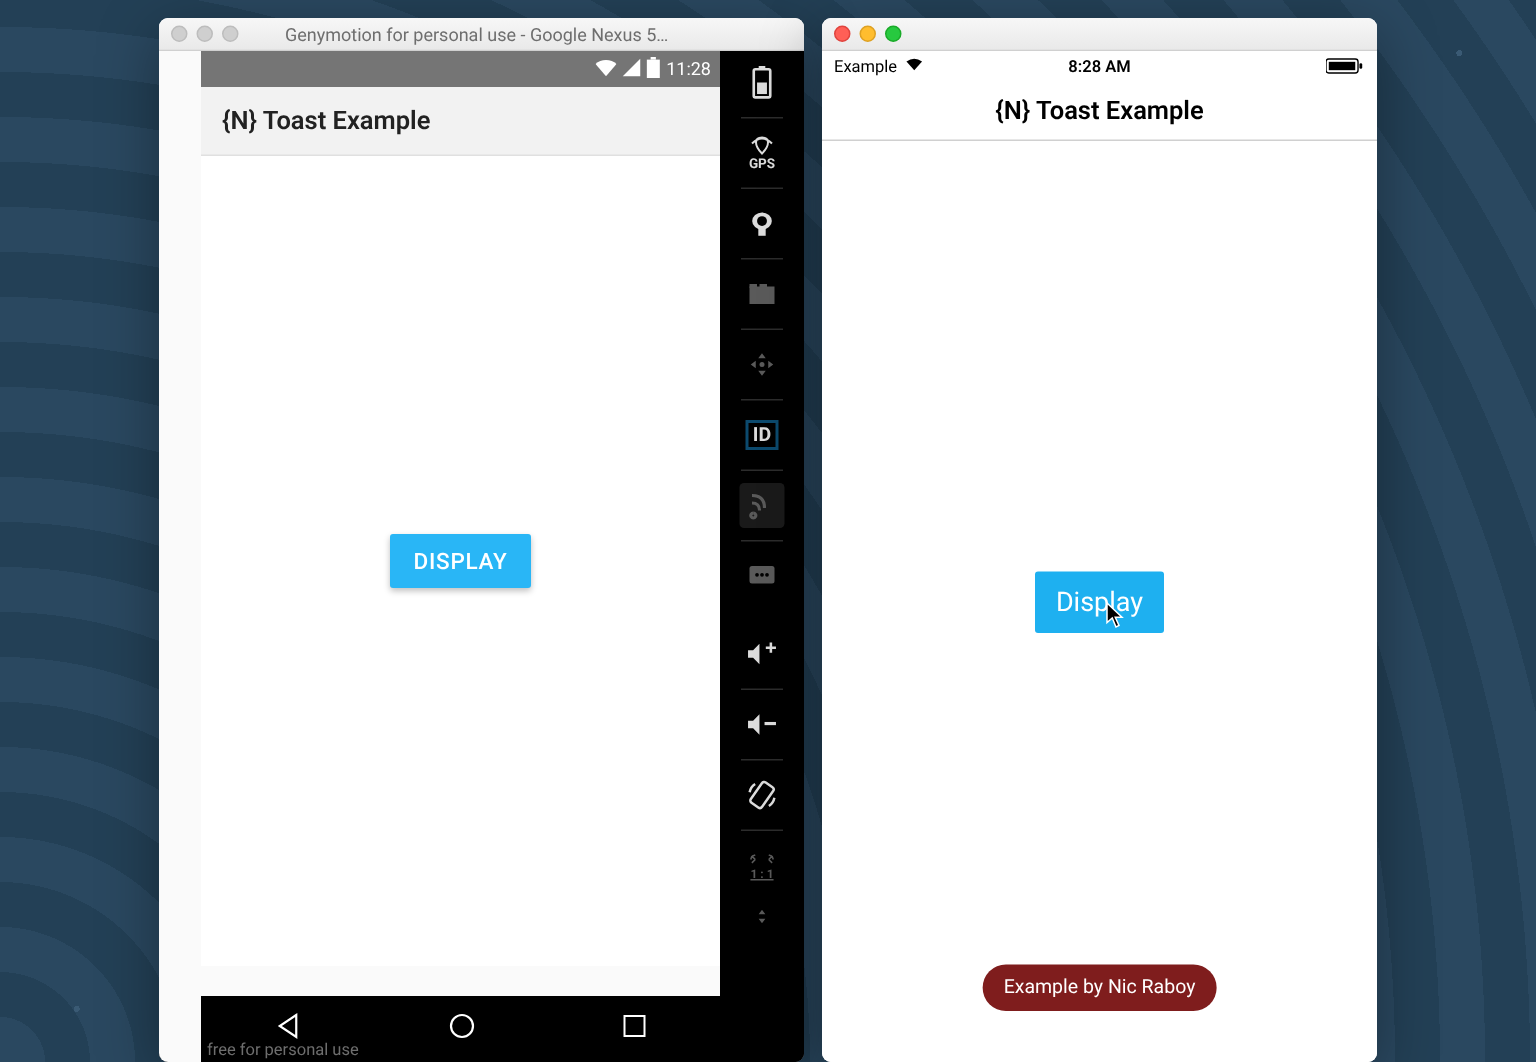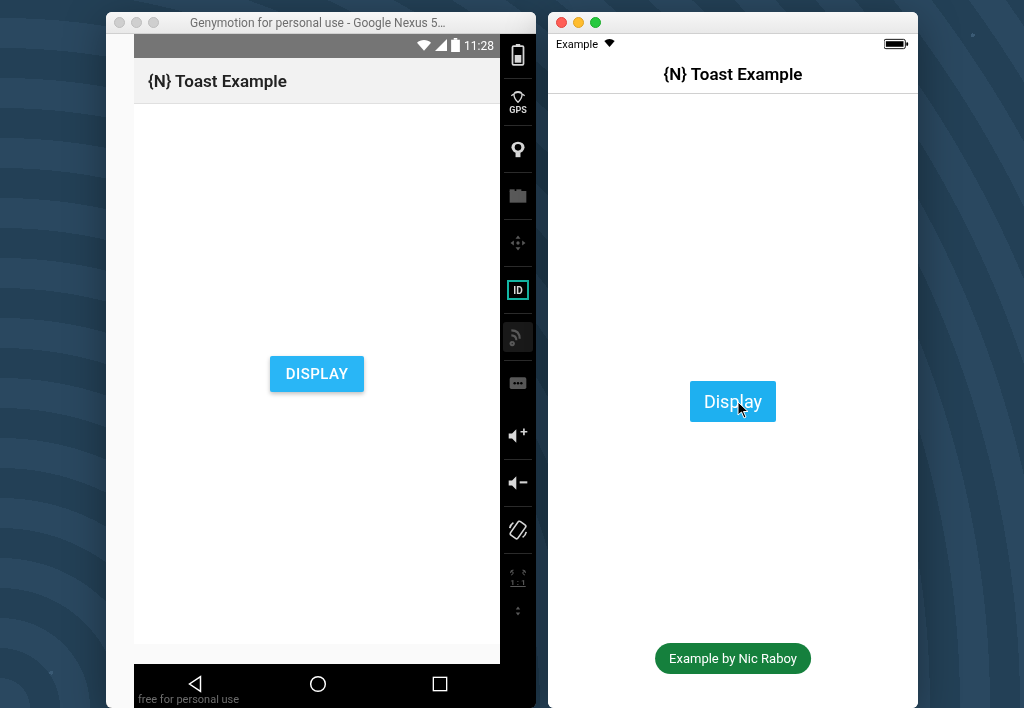--- a/index.html
+++ b/index.html
@@ -79,21 +79,21 @@
       position:relative;
       margin-top:20px;
     }
     .android-navbar svg { fill:none; stroke:#fff; stroke-width:1.6; }
     .watermark {
       position:absolute; left:4px; bottom:2px; color:#6e6e6e; font-size:11px;
     }
 
     
     .geny-toolbar {
-      width:36px; background:#000; display:flex; flex-direction:column;
+      width:56px; background:#000; display:flex; flex-direction:column;
       align-items:center; padding:6px 10px; gap:4px;
     }
     .geny-tool {
       width:30px; height:30px; display:flex; align-items:center; justify-content:center;
       color:#dcdcdc; font-size:11px; font-weight:700; font-family:Arial,sans-serif;
       cursor:pointer;
     }
     .geny-tool svg{ fill:#dcdcdc; }
     .geny-tool.dim svg{ fill:#5a5a5a; }
     .geny-tool.dim { color:#5a5a5a; }
@@ -122,21 +122,21 @@
       border-radius:2px; position:relative;
     }
     .cursor {
       position:absolute; width:14px; height:18px;
       top:50%; left:55%;
       pointer-events:none;
     }
     .cursor svg{ display:block; }
     .ios-toast {
       position:absolute; bottom:34px; left:50%; transform:translateX(-50%);
-      background:#15803d; color:#fff; font-size:13px;
+      background:#7f1d1d; color:#fff; font-size:13px;
       padding:8px 14px; border-radius:16px; white-space:nowrap;
     }
   </style>
 </head>
 <body>
 
 <div class="mac-window" id="geny-window">
   <div class="mac-titlebar">
     <div class="traffic inactive">
       <span></span>
@@ -230,21 +230,21 @@
       </div>
       <div class="geny-sep"></div>
       <div class="geny-tool dim">
         <svg width="20" height="20" viewBox="0 0 24 24">
             <path d="M12 3l3 4h-6zM12 21l3-4h-6zM3 12l4-3v6zM21 12l-4-3v6z" fill="#5a5a5a"></path>
             <circle cx="12" cy="12" r="2" fill="#5a5a5a"></circle>
           </svg>
       </div>
       <div class="geny-sep"></div>
       <div class="geny-tool">
-        <div style="border:2px solid #14b8a6;width:22px;height:20px;display:flex;align-items:center;justify-content:center;font-size:10px;">ID</div>
+        <div style="border:2px solid #0c4a6e;width:22px;height:20px;display:flex;align-items:center;justify-content:center;font-size:13px;">ID</div>
       </div>
       <div class="geny-sep"></div>
       <div class="geny-tool dim" style="background:#1a1a1a;border-radius:3px;">
         <svg width="20" height="20" viewBox="0 0 24 24">
             <path d="M4 4 Q14 4 14 14 M4 10 Q10 10 10 16 M5 18 a2 2 0 1 0 .1 0" fill="none" stroke="#5a5a5a" stroke-width="2.5"></path>
           </svg>
       </div>
       <div class="geny-sep"></div>
       <div class="geny-tool dim">
         <svg width="20" height="18" viewBox="0 0 24 20">
@@ -303,20 +303,21 @@
   <div class="ios-body">
     <div class="ios-statusbar">
       <div class="ios-sb-left">
         <span>Example</span>
         <span>
           <svg width="13" height="10" viewBox="0 0 20 14">
               <path d="M10 13 L2 4 Q10 -2 18 4 Z" fill="#000"></path>
             </svg>
         </span>
       </div>
+      <div style="position:absolute;left:0;right:0;text-align:center;font-weight:600;">8:28 AM</div>
       <div class="ios-sb-right">
         <svg width="26" height="12" viewBox="0 0 28 12">
             <rect x="0" y="1" width="23" height="10" rx="2" fill="none" stroke="#000" stroke-width="1"></rect>
             <rect x="2" y="3" width="19" height="6" fill="#000"></rect>
             <rect x="24" y="4" width="2" height="4" rx="1" fill="#000"></rect>
           </svg>
       </div>
     </div>
 
     <div class="ios-navbar">

